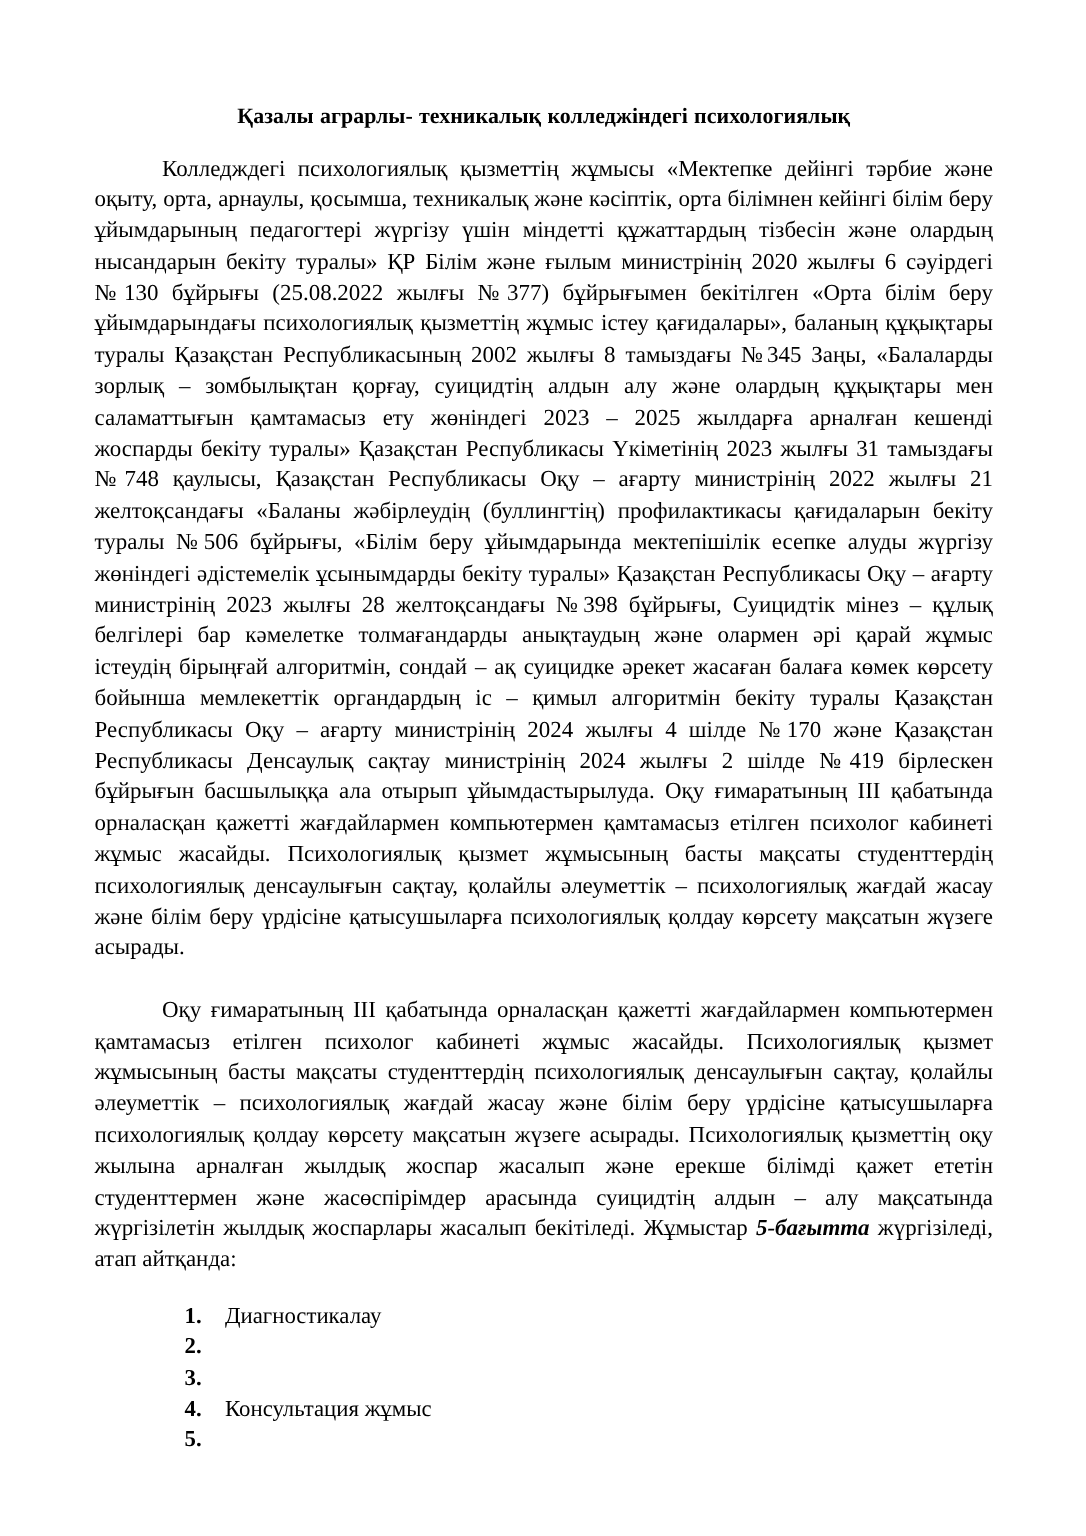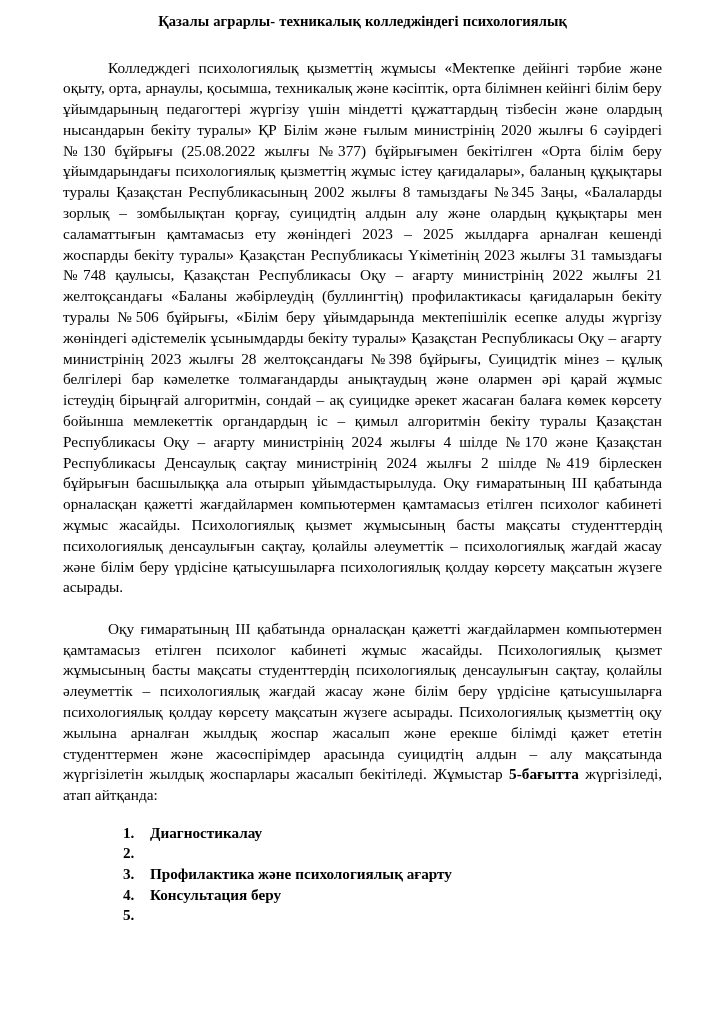--- a/index.html
+++ b/index.html
@@ -27,21 +27,22 @@
   }
 
   .content {
     position: absolute;
     left: 63px;
     top: 0;
     width: 599px;   
   }
 
   .doc-title {
-    margin: 11px;
+    margin: 0;
+    padding-top: 68px;
     font-size: 14.6px;
     font-weight: bold;
     line-height: 20.5px;
     text-align: center;
     letter-spacing: 0.05px;
     word-spacing: 0.4px;
   }
 
   .title-line {
     display: block;
@@ -55,29 +56,30 @@
     margin: 0;
     font-size: 15.3px;
     line-height: 20.8px;
     text-align: justify;
     text-justify: inter-word;
     text-indent: 45px;
     hyphens: none;
   }
 
   .para-1 {
-    margin-top: 26px;
+    margin-top: 14px;
   }
 
   .para-2 {
     margin-top: 20.5px;
   }
 
   .para b, .bold {
     font-weight: bold;
+    font-style: italic;
   }
 
   .task-list {
     list-style: none;
     margin: 0;
     padding: 0;
     padding-top: 17px;
   }
 
   .task-item {
@@ -89,21 +91,21 @@
     padding-left: 60px;
   }
 
   .task-num {
     width: 27px;
     flex: 0 0 27px;
     font-weight: bold;
   }
 
   .task-label {
-    font-weight: bold;
+    font-weight: normal;
   }
 </style>
 </head>
 <body>
 
 <div class="page">
   <div class="content">
 
     <h1 class="doc-title">
       <span class="title-line">Қазалы аграрлы- техникалық колледжіндегі психологиялық</span>
@@ -116,25 +118,24 @@
     <ol class="task-list">
       <li class="task-item">
         <span class="task-num">1.</span>
         <span class="task-label">Диагностикалау</span>
       </li>
       <li class="task-item">
         <span class="task-num">2.</span>
       </li>
       <li class="task-item">
         <span class="task-num">3.</span>
-        <span class="task-label">Профилактика және психологиялық ағарту</span>
       </li>
       <li class="task-item">
         <span class="task-num">4.</span>
-        <span class="task-label">Консультация беру</span>
+        <span class="task-label">Консультация жұмыс</span>
       </li>
       <li class="task-item">
         <span class="task-num">5.</span>
       </li>
     </ol>
 
   </div>
 </div>
 
 </body></html>

